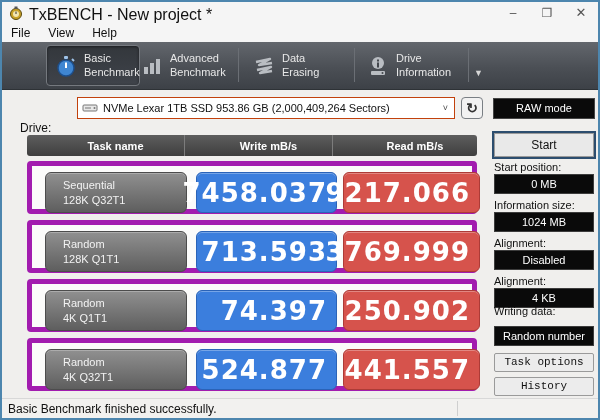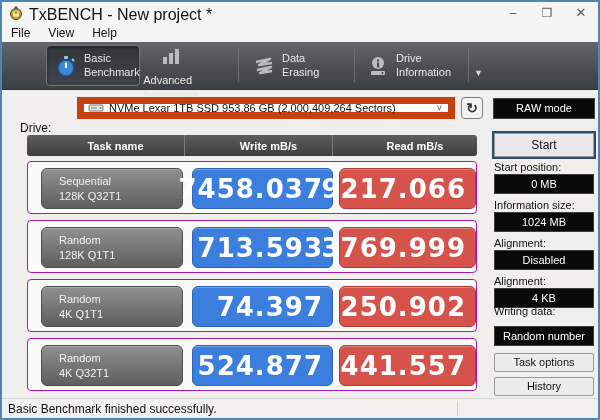--- a/index.html
+++ b/index.html
@@ -20,50 +20,50 @@
   .menubar { position:absolute; left:0; top:22px; width:596px; height:18px; background:#f5f5f5; }
   .menu-item { float:left; padding:2px 9px; font-size:12px; color:#111; }
   
   .toolbar { position:absolute; left:0; top:40px; width:596px; height:48px;
     background:linear-gradient(#63676d,#4b4f55 55%,#3d4147); border-bottom:1px solid #2e3236; }
   .tab { position:absolute; top:3px; height:41px; border-radius:4px; display:flex;
          align-items:center; gap:7px; padding:0 8px; color:#e8e8e8; font-size:11px; line-height:1.25; }
   .tab.active { background:linear-gradient(#33373c,#3f434a); border:1px solid #75797f;
                 box-shadow:inset 0 1px 3px rgba(0,0,0,.5); }
   .tab-basic { left:30px; width:94px;margin-left:14px; }
-  .tab-advanced { left:118px; width:102px;flex-direction:column; }
+  .tab-advanced { left:131px; width:102px; }
   .tab-erase { left:243px; width:108px; }
   .tab-driveinfo { left:357px; width:106px; }
   .tool-sep { position:absolute; top:6px; width:1px; height:34px; background:#2f3338;
               border-right:1px solid #6b6f75; }
   .sep1 { left:236px; } .sep2 { left:352px; } .sep3 { left:466px; }
   .overflow-arrow { position:absolute; left:472px; top:26px; font-size:9px; color:#d6d6d6; }
   .tab-icon { width:22px; height:22px; flex:0 0 auto; }
   
   .drive-label { position:absolute; left:18px; top:99px; font-size:12px; color:#111;margin-top:20px; }
   .combobox { position:absolute; left:75px; top:95px; width:378px; height:22px; background:#fff;
-    border:7px solid #c2410c; display:flex; align-items:center; padding:0 4px; }
+    border:1px solid #c2410c; display:flex; align-items:center; padding:0 4px; }
   .combobox .txt { font-size:11px; color:#111; white-space:nowrap; overflow:hidden; flex:1; }
   .combo-chevron { font-size:9px; color:#444; padding-right:2px; }
   .drive-glyph { width:16px; height:12px; margin-right:5px; flex:0 0 auto; }
   .refresh-btn { position:absolute; left:459px; top:95px; width:22px; height:22px;
     border:1px solid #7a7f84; border-radius:4px; background:#f2f2f2; text-align:center;
     line-height:20px; font-size:14px; font-weight:bold; color:#333; }
   .raw-btn { position:absolute; left:491px; top:96px; width:102px; height:21px;
     background:#0a0a0a; border:1px solid #444; color:#fff; font-size:11px;
     text-align:center; line-height:19px; }
   
   .thead { position:absolute; left:25px; top:133px; width:450px; height:21px;
     background:linear-gradient(#5e5e5e,#3e3e3e); border-radius:3px; display:flex;
     color:#fff; font-size:11px; font-weight:bold; }
   .th { display:flex; align-items:center; justify-content:center;padding-left:20px; }
   .th1 { width:157px; } .th2 { width:145px; border-left:1px solid #7c7c7c; }
   .th3 { width:148px; border-left:1px solid #7c7c7c; }
   .row-panel { position:absolute; left:25px; width:450px; height:53px; background:#fbfbfa;
-    border:1px solid #a21caf; border-radius:4px; }
+    border:5px solid #a21caf; border-radius:4px; }
   .task-btn { position:absolute; left:13px; top:6px; width:142px; height:41px;
     background:linear-gradient(#909090,#5e5e5e); border:1px solid #4c4c4c; border-radius:6px;
     color:#f2f2f2; font-size:11px; line-height:1.3; display:flex; flex-direction:column;
     justify-content:center; padding-left:17px; box-shadow:inset 0 1px 0 rgba(255,255,255,.25); }
   .val-box { position:absolute; top:6px; height:41px; border-radius:6px; color:#fff;
     font-family:"DejaVu Sans", sans-serif; font-weight:bold; font-size:26px; letter-spacing:1px;
     display:flex; align-items:center; justify-content:flex-end; padding-right:9px; }
   .val-read { left:164px; width:141px; background:var(--accent_read,#3b7edd);
     border:1px solid #2a63b8; box-shadow:inset 0 1px 0 rgba(255,255,255,.3); }
   .val-write { left:311px; width:137px; background:var(--accent_write,#d6534c);
@@ -71,21 +71,21 @@
   
   .sidebar { position:absolute; left:490px; top:88px; width:104px; height:310px; }
   .start-btn { position:absolute; left:2px; top:43px; width:100px; height:24px;
     background:#e9e9e9; border:1px solid #9a9a9a; outline:2px solid #2c4d6e;
     font-size:12px; color:#111; text-align:center; line-height:22px; }
   .side-label { position:absolute; left:2px; font-size:11px; color:#111; }
   .black-box { position:absolute; left:2px; width:100px; height:20px; background:#0a0a0a;
     border:1px solid #3c3c3c; color:#fff; font-size:11px; text-align:center; line-height:18px; }
   .side-btn { position:absolute; left:2px; width:100px; height:19px; background:#ececec;
     border:1px solid #9a9a9a; border-radius:2px; font-size:11px; color:#111;
-    text-align:center; line-height:17px; }
+    text-align:center; line-height:17px;font-family:Liberation Mono, monospace; }
   
   .statusbar { position:absolute; left:0; top:396px; width:596px; height:20px; background:#f2f1ef;
     border-top:1px solid #d8d8d8; font-size:12px; color:#111; padding:3px 6px; }
   .status-sep { position:absolute; left:455px; top:399px; width:1px; height:15px; background:#cfcfcf; }
 </style>
 </head>
 <body>
 
 <div id="window">
 

